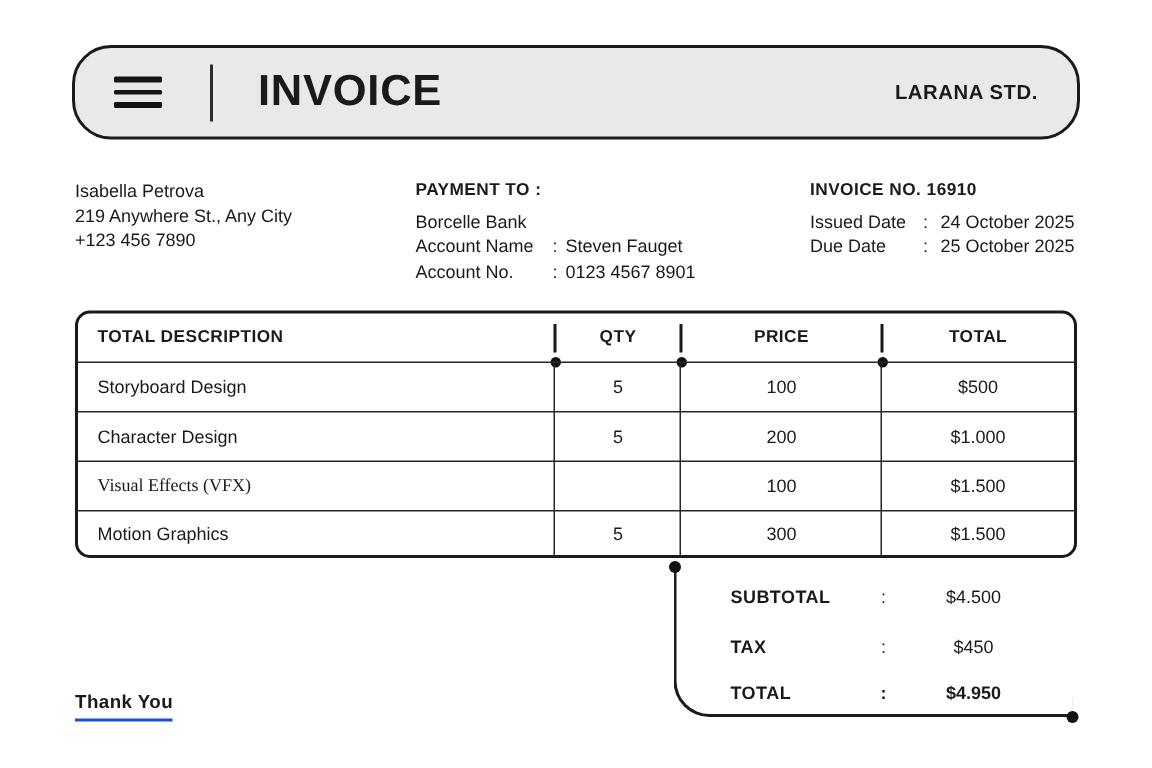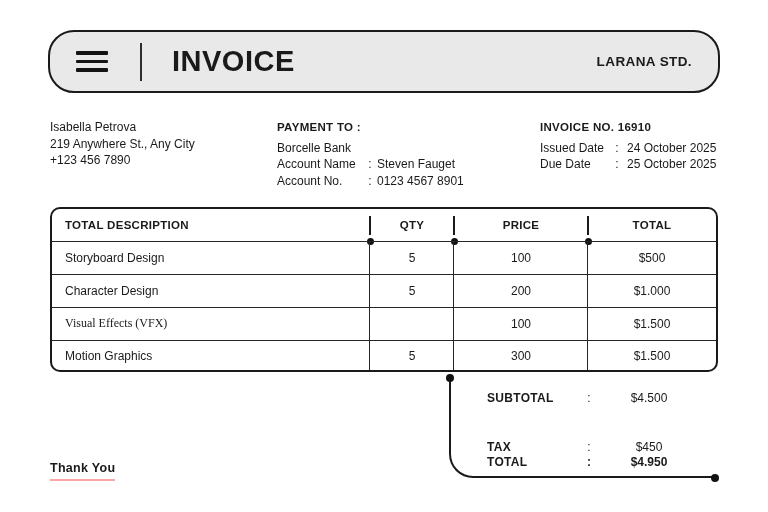--- a/index.html
+++ b/index.html
@@ -96,32 +96,32 @@
   .dot { position: absolute; width: 8px; height: 8px; border-radius: 50%; background: #111; }
   .dot-top { left: 446px; top: 374px; }
   .dot-end { left: 711px; top: 474px; }
 
   .totals-row { position: absolute; left: 487px; width: 215px; height: 18px; display: flex; align-items: center; font-size: 12px; }
   .totals-row .t-label { width: 95px; font-weight: 600; letter-spacing: 0.3px; }
   .totals-row .t-sep { width: 14px; text-align: center; }
   .totals-row .t-value { width: 106px; text-align: center; }
   .totals-row.bold .t-label, .totals-row.bold .t-sep, .totals-row.bold .t-value { font-weight: 800; }
   .tr-subtotal { top: 389px; }
-  .tr-tax { top: 422px; margin-top: 16px; }
+  .tr-tax { top: 422px; }
   .tr-total { top: 453px; }
 
   
   .thank-you {
     position: absolute;
     left: 50px; top: 461px;
     font-size: 12.5px;
     font-weight: 700;
     letter-spacing: 0.3px;
     padding-bottom: 4px;
-    border-bottom: 2px solid #fca5a5;
+    border-bottom: 2px solid #1d4ed8;
   }
 </style>
 </head>
 <body>
 
 <div class="page">
 
   <div class="header-pill">
     <div class="hamburger">
       <span></span>

